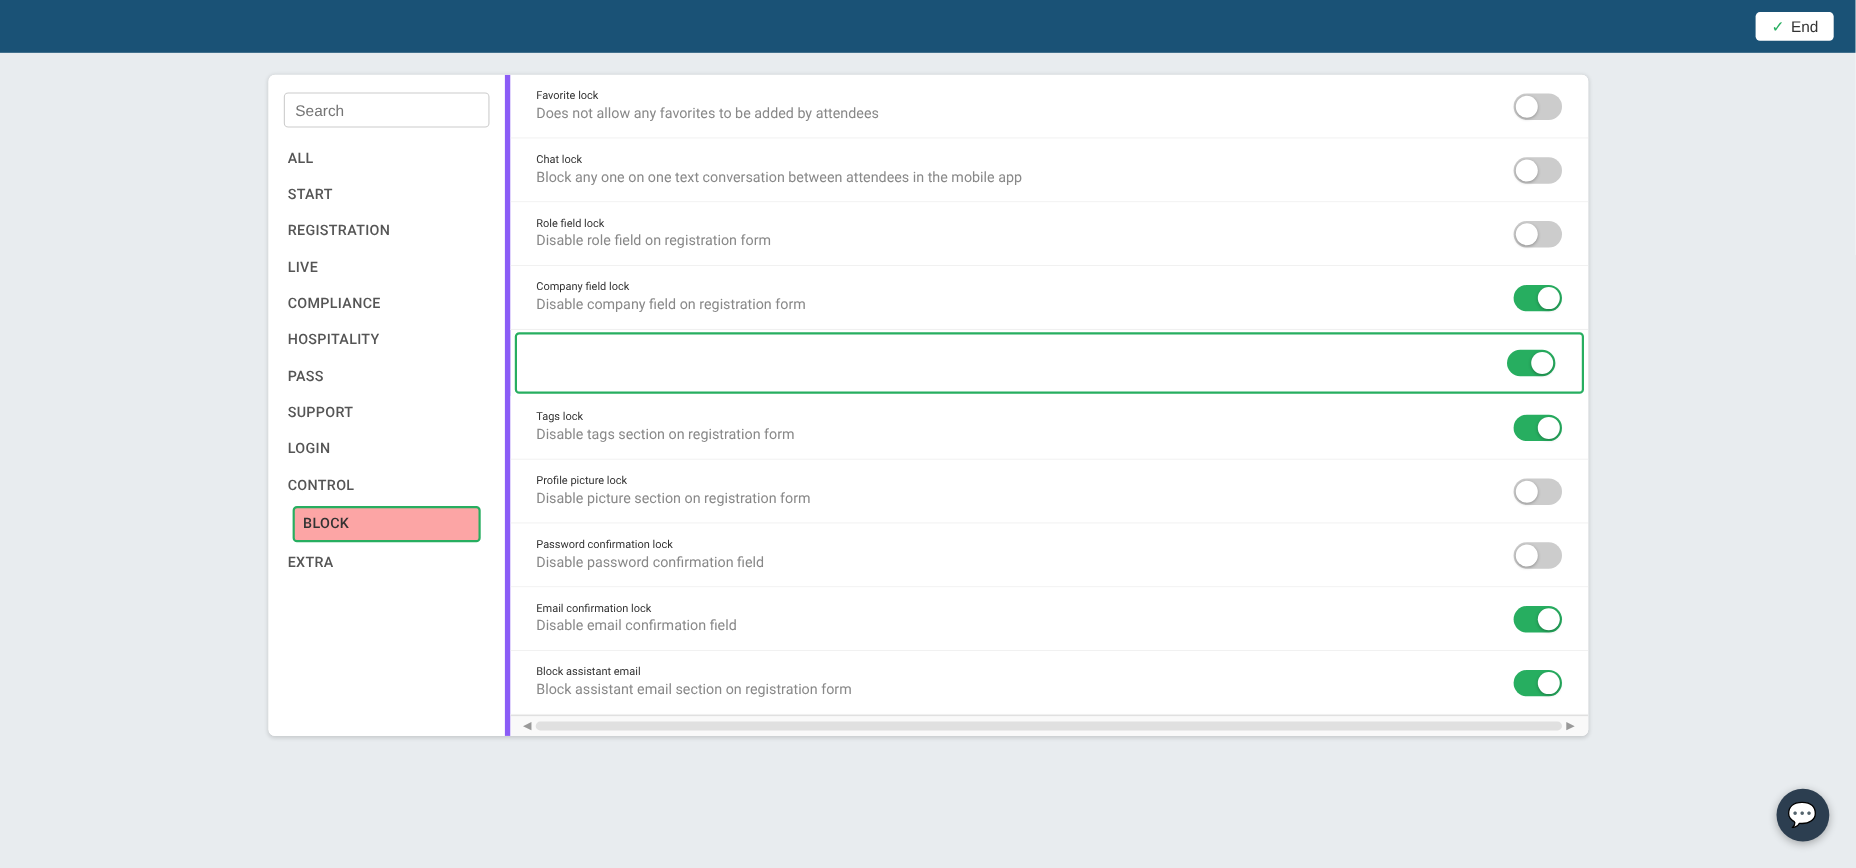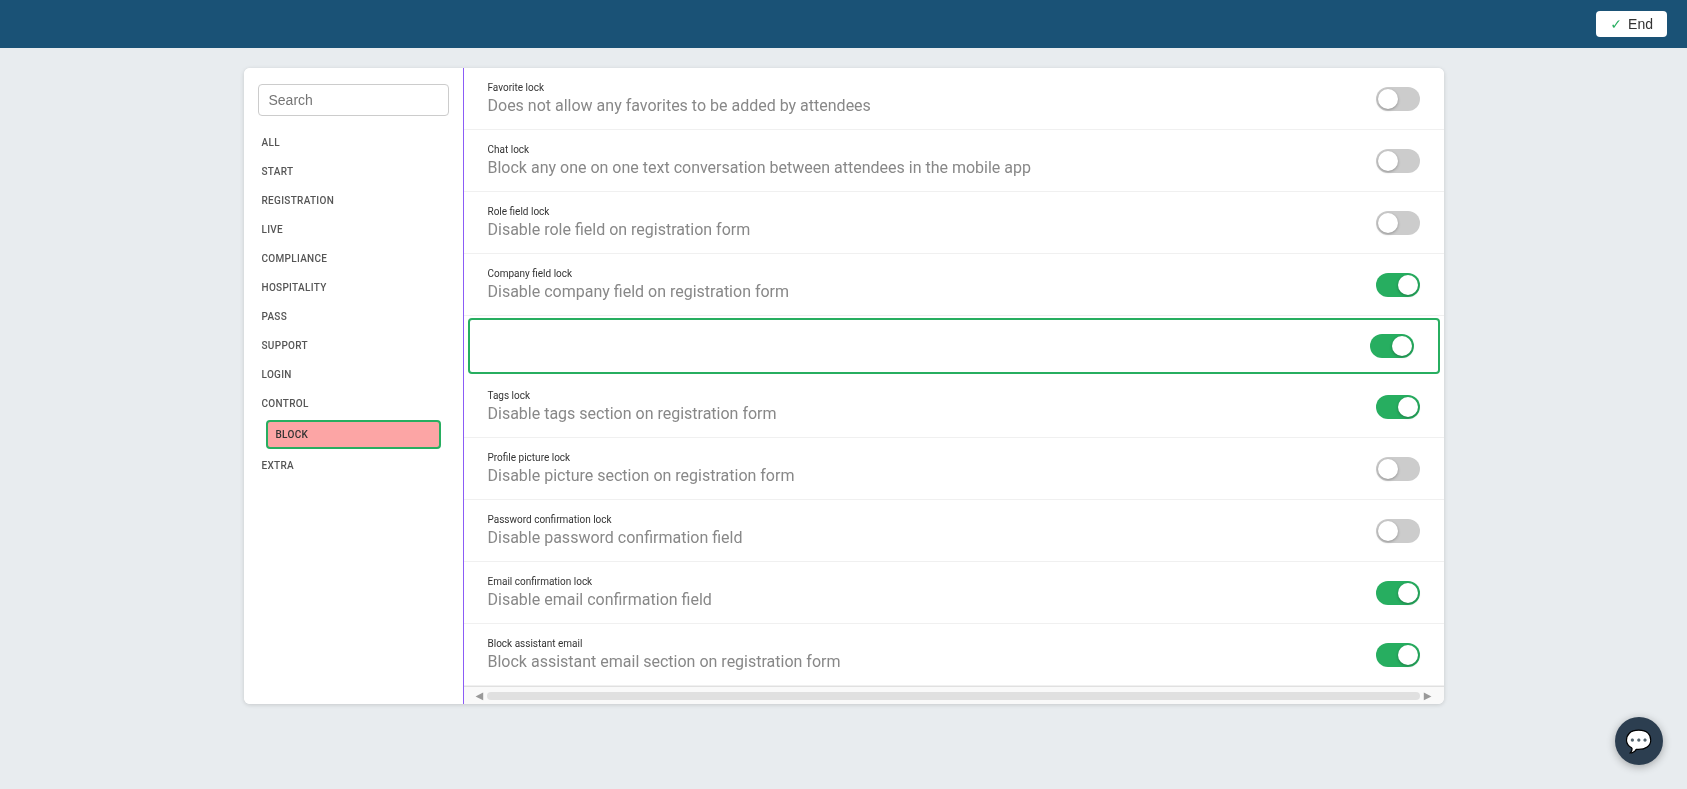--- a/index.html
+++ b/index.html
@@ -55,39 +55,39 @@
       box-shadow: 0 1px 4px rgba(0,0,0,0.15);
       overflow: hidden;
       width: 1200px;
       max-height: 680px;
     }
 
     
     .sidebar {
       width: 220px;
       min-width: 220px;
-      border-right: 1px solid #8b5cf6;
+      border-right: 5px solid #8b5cf6;
       padding: 16px 0;
       background: white;
     }
     .search-wrapper {
       padding: 0 14px 12px;
     }
     .search-input {
       width: 100%;
       padding: 7px 10px;
       border: 1px solid #ccc;
       border-radius: 4px;
       font-size: 14px;
       color: #666;
       outline: none;
     }
     .nav-item {
       padding: 9px 18px;
-      font-size: 10px;
+      font-size: 13px;
       font-weight: 500;
       color: #555;
       cursor: pointer;
       letter-spacing: 0.3px;
     }
     .nav-item.active {
       border: 2px solid #27ae60;
       border-radius: 4px;
       margin: 2px 22px;
       padding: 7px 8px;
@@ -115,21 +115,21 @@
     .setting-info {
       flex: 1;
     }
     .setting-title {
       font-size: 10px;
       font-weight: 400;
       color: #333;
       margin-bottom: 3px;
     }
     .setting-desc {
-      font-size: 16px;
+      font-size: 13px;
       color: #888;
     }
 
     
     .toggle {
       position: relative;
       width: 44px;
       height: 24px;
       min-width: 44px;
     }

